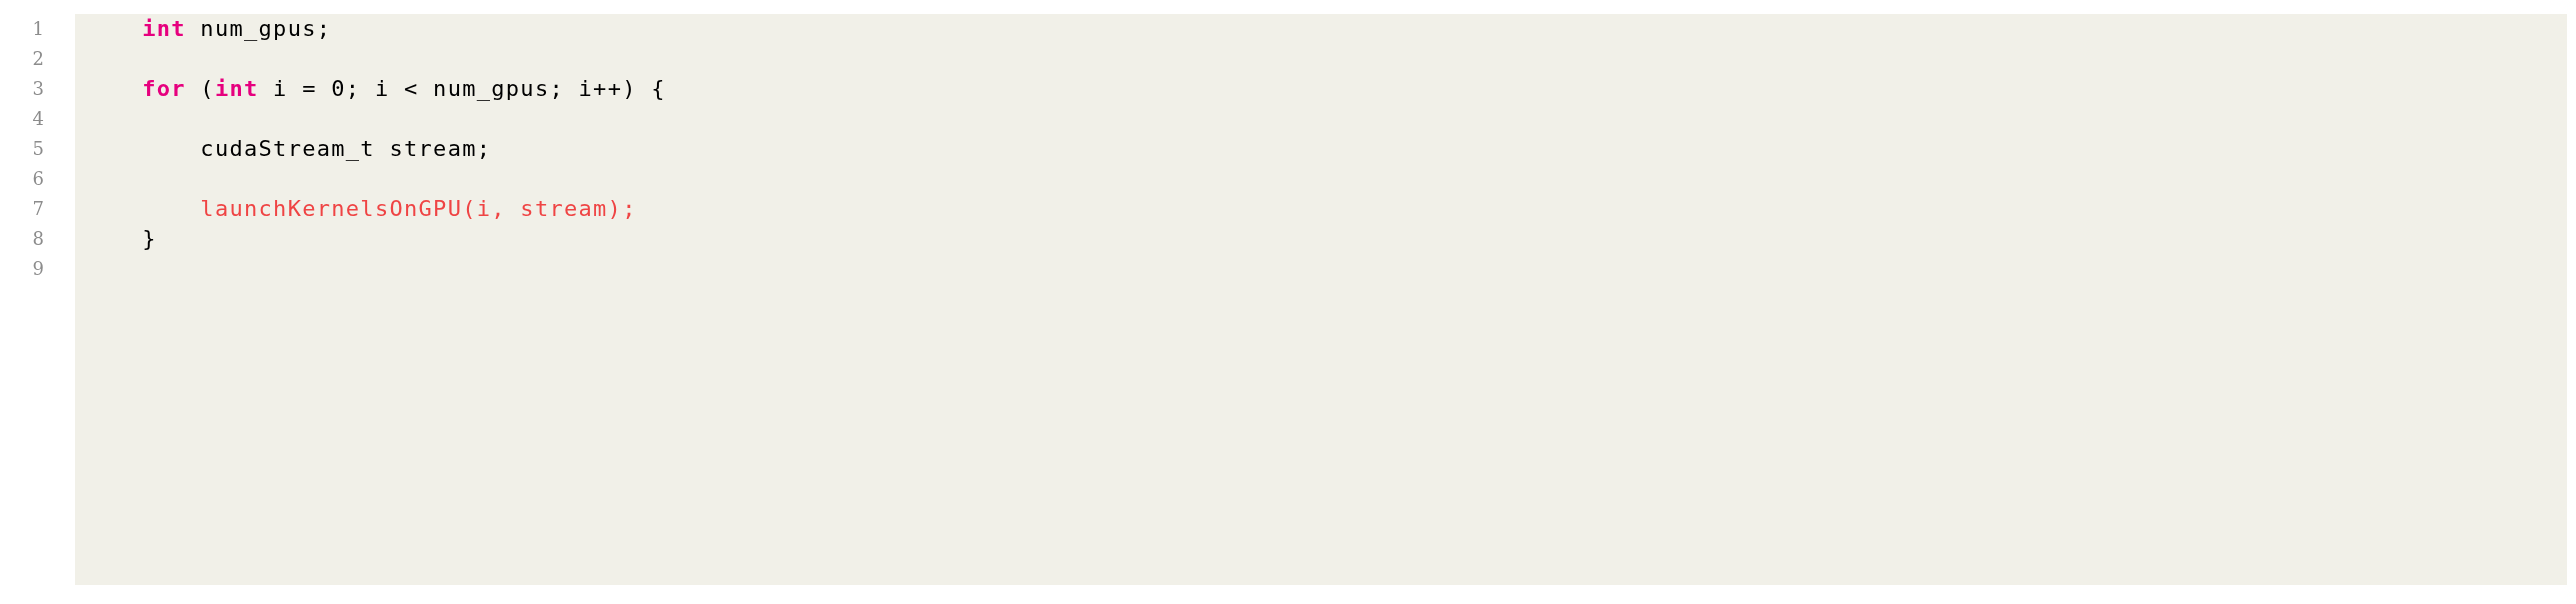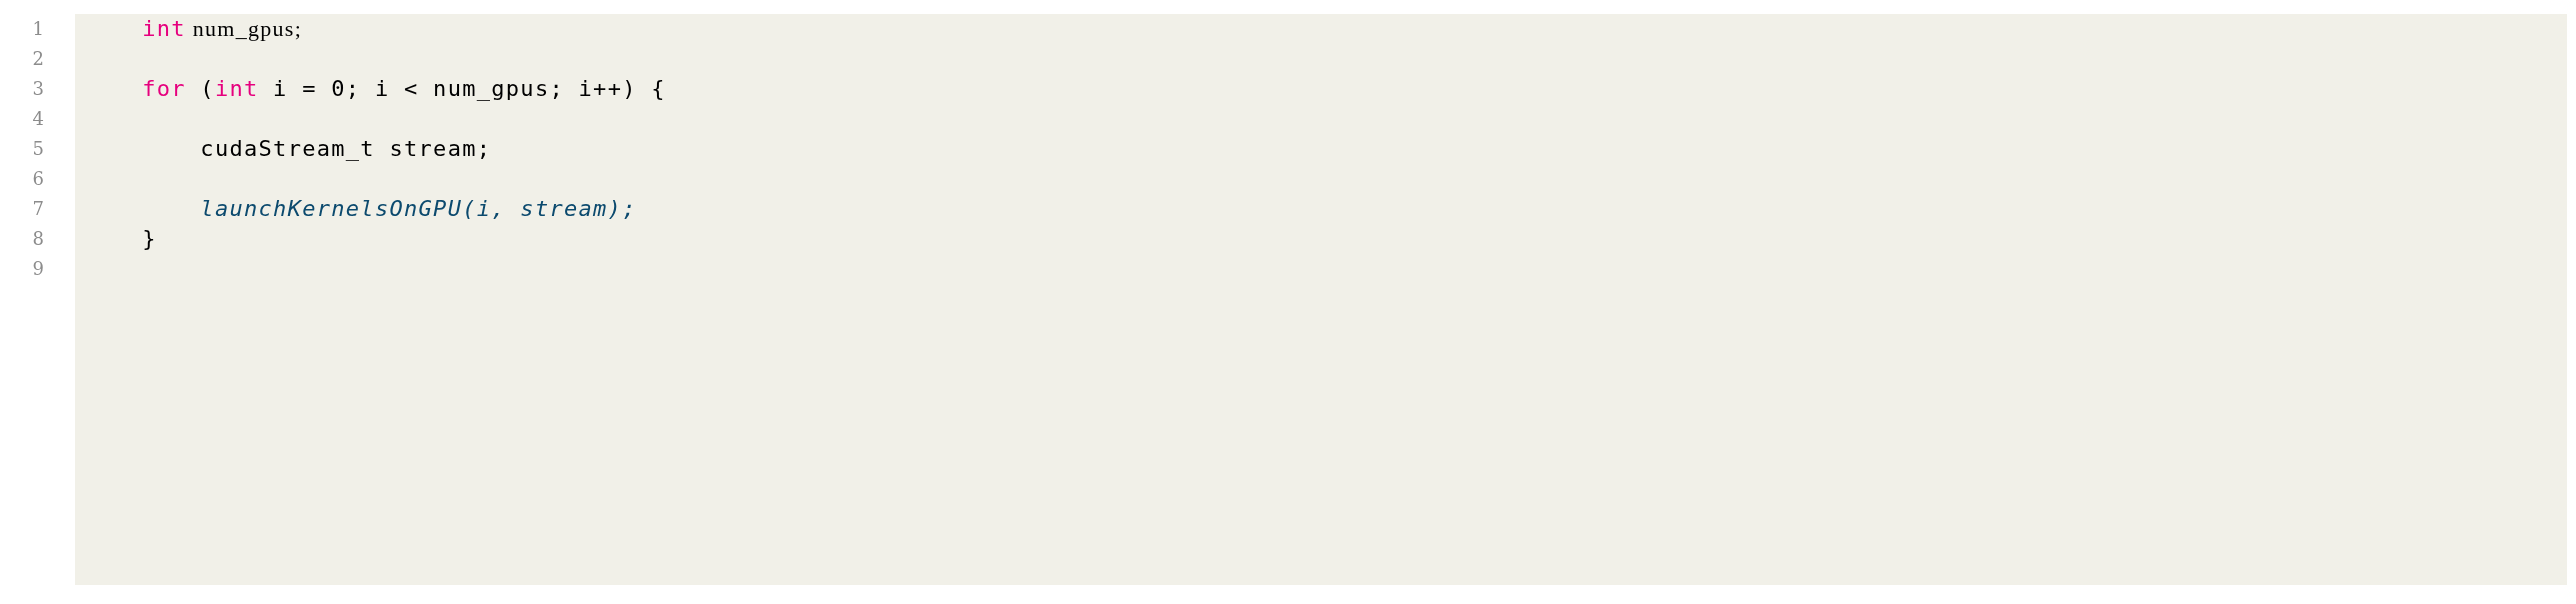--- a/index.html
+++ b/index.html
@@ -67,39 +67,40 @@
     font-family: "DejaVu Sans Mono", monospace;
     font-size: 22px;
     line-height: 30px;
     color: #000000;
     letter-spacing: 1.3px;
     white-space: pre;
   }
 
   .tok-kw {
     color: #e6007e;
+    font-weight: bold;
   }
 
   .tok-plain {
     color: #000000;
   }
 </style>
 </head>
 <body>
 
 <div id="listing" style="background: rgb(255, 255, 255);">
 
   <div id="code-panel" style="background: rgb(241, 240, 232);"></div>
 
   <div id="rows">
-      <div class="code-row"><div class="line-number" style="color: rgb(140, 140, 140);">1</div><div class="line-code"><span class="tok-plain" style="color: rgb(0, 0, 0);">    </span><span class="tok-kw" style="color: rgb(230, 0, 126);">int</span><span class="tok-plain" style="color: rgb(0, 0, 0); font-family: Liberation Serif, serif;"> num_gpus;</span></div></div>
+      <div class="code-row"><div class="line-number" style="color: rgb(140, 140, 140);">1</div><div class="line-code"><span class="tok-plain" style="color: rgb(0, 0, 0);">    </span><span class="tok-kw" style="color: rgb(230, 0, 126);">int</span><span class="tok-plain" style="color: rgb(0, 0, 0);"> num_gpus;</span></div></div>
       <div class="code-row"><div class="line-number" style="color: rgb(140, 140, 140);">2</div></div>
       <div class="code-row"><div class="line-number" style="color: rgb(140, 140, 140);">3</div><div class="line-code"><span class="tok-plain" style="color: rgb(0, 0, 0);">    </span><span class="tok-kw" style="color: rgb(230, 0, 126);">for</span><span class="tok-plain" style="color: rgb(0, 0, 0);"> (</span><span class="tok-kw" style="color: rgb(230, 0, 126);">int</span><span class="tok-plain" style="color: rgb(0, 0, 0);"> i = 0; i &lt; num_gpus; i++) {</span></div></div>
       <div class="code-row"><div class="line-number" style="color: rgb(140, 140, 140);">4</div></div>
       <div class="code-row"><div class="line-number" style="color: rgb(140, 140, 140);">5</div><div class="line-code"><span class="tok-plain" style="color: rgb(0, 0, 0); text-align: right;">        cudaStream_t stream;</span></div></div>
       <div class="code-row"><div class="line-number" style="color: rgb(140, 140, 140);">6</div></div>
-      <div class="code-row"><div class="line-number" style="color: rgb(140, 140, 140);">7</div><div class="line-code"><span class="tok-plain" style="color: #0c4a6e; font-style: italic;">        launchKernelsOnGPU(i, stream);</span></div></div>
+      <div class="code-row"><div class="line-number" style="color: rgb(140, 140, 140);">7</div><div class="line-code"><span class="tok-plain" style="color: #ef4444;">        launchKernelsOnGPU(i, stream);</span></div></div>
       <div class="code-row"><div class="line-number" style="color: rgb(140, 140, 140);">8</div><div class="line-code"><span class="tok-plain" style="color: rgb(0, 0, 0);">    }</span></div></div>
       <div class="code-row"><div class="line-number" style="color: rgb(140, 140, 140);">9</div><div class="line-code"></div></div>
     </div>
 
 </div>
 
 
 </body></html>

